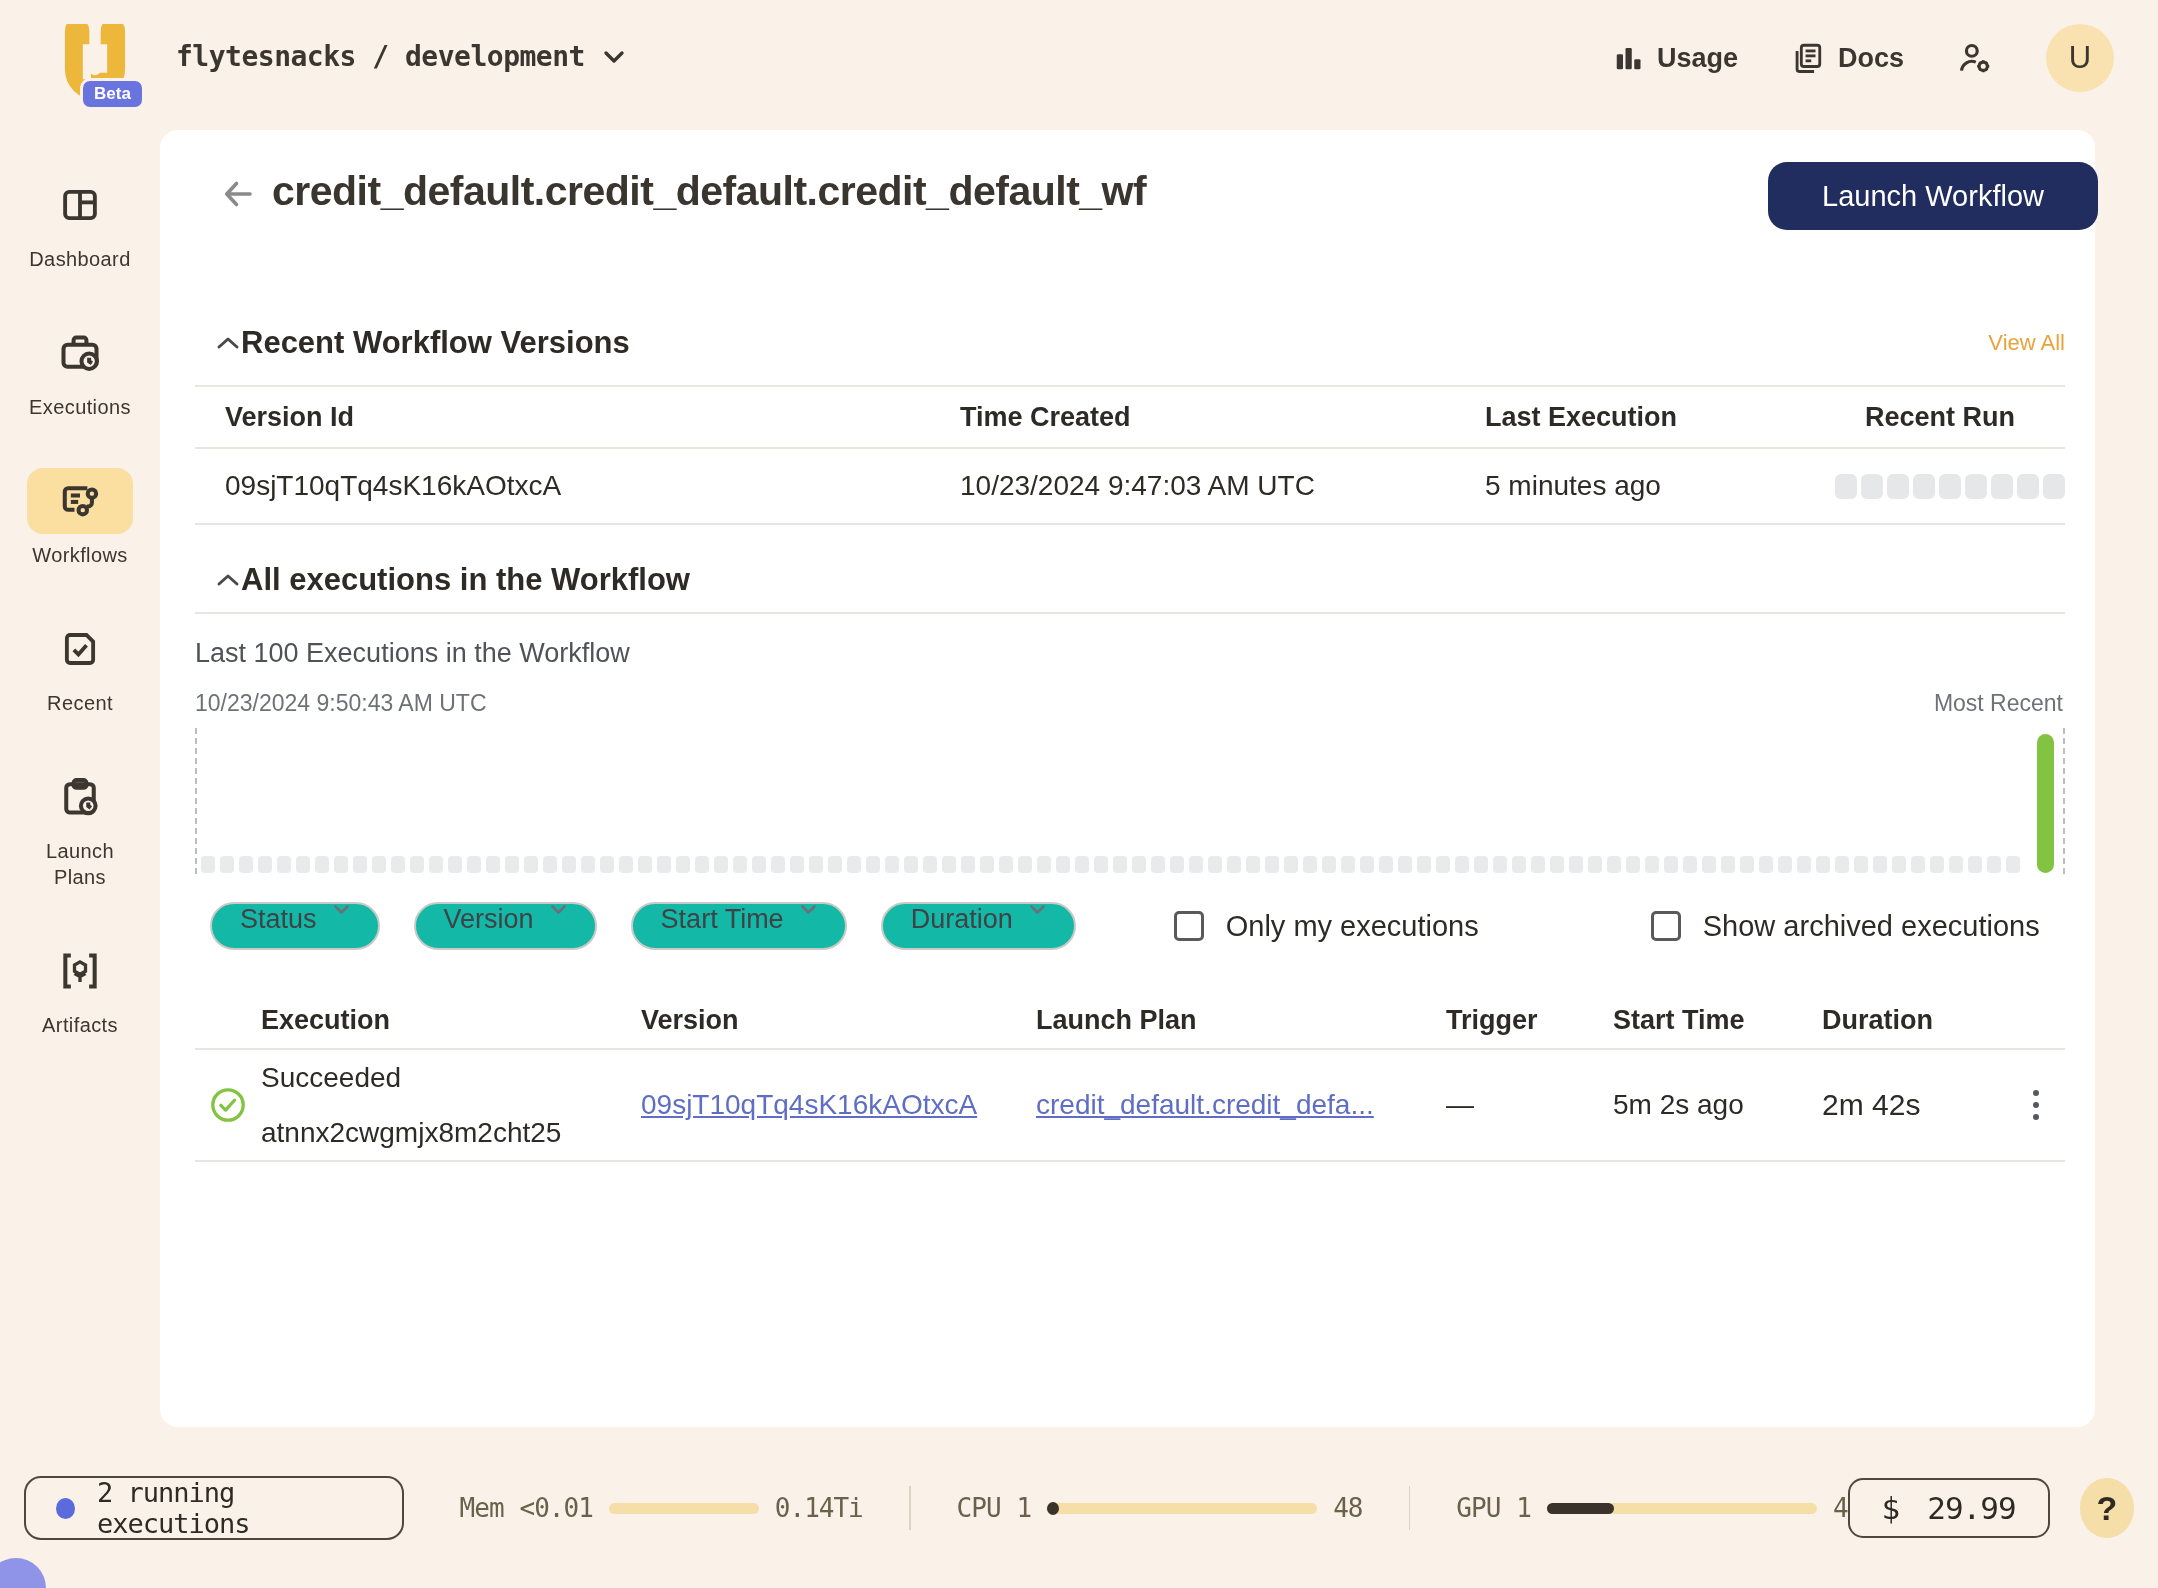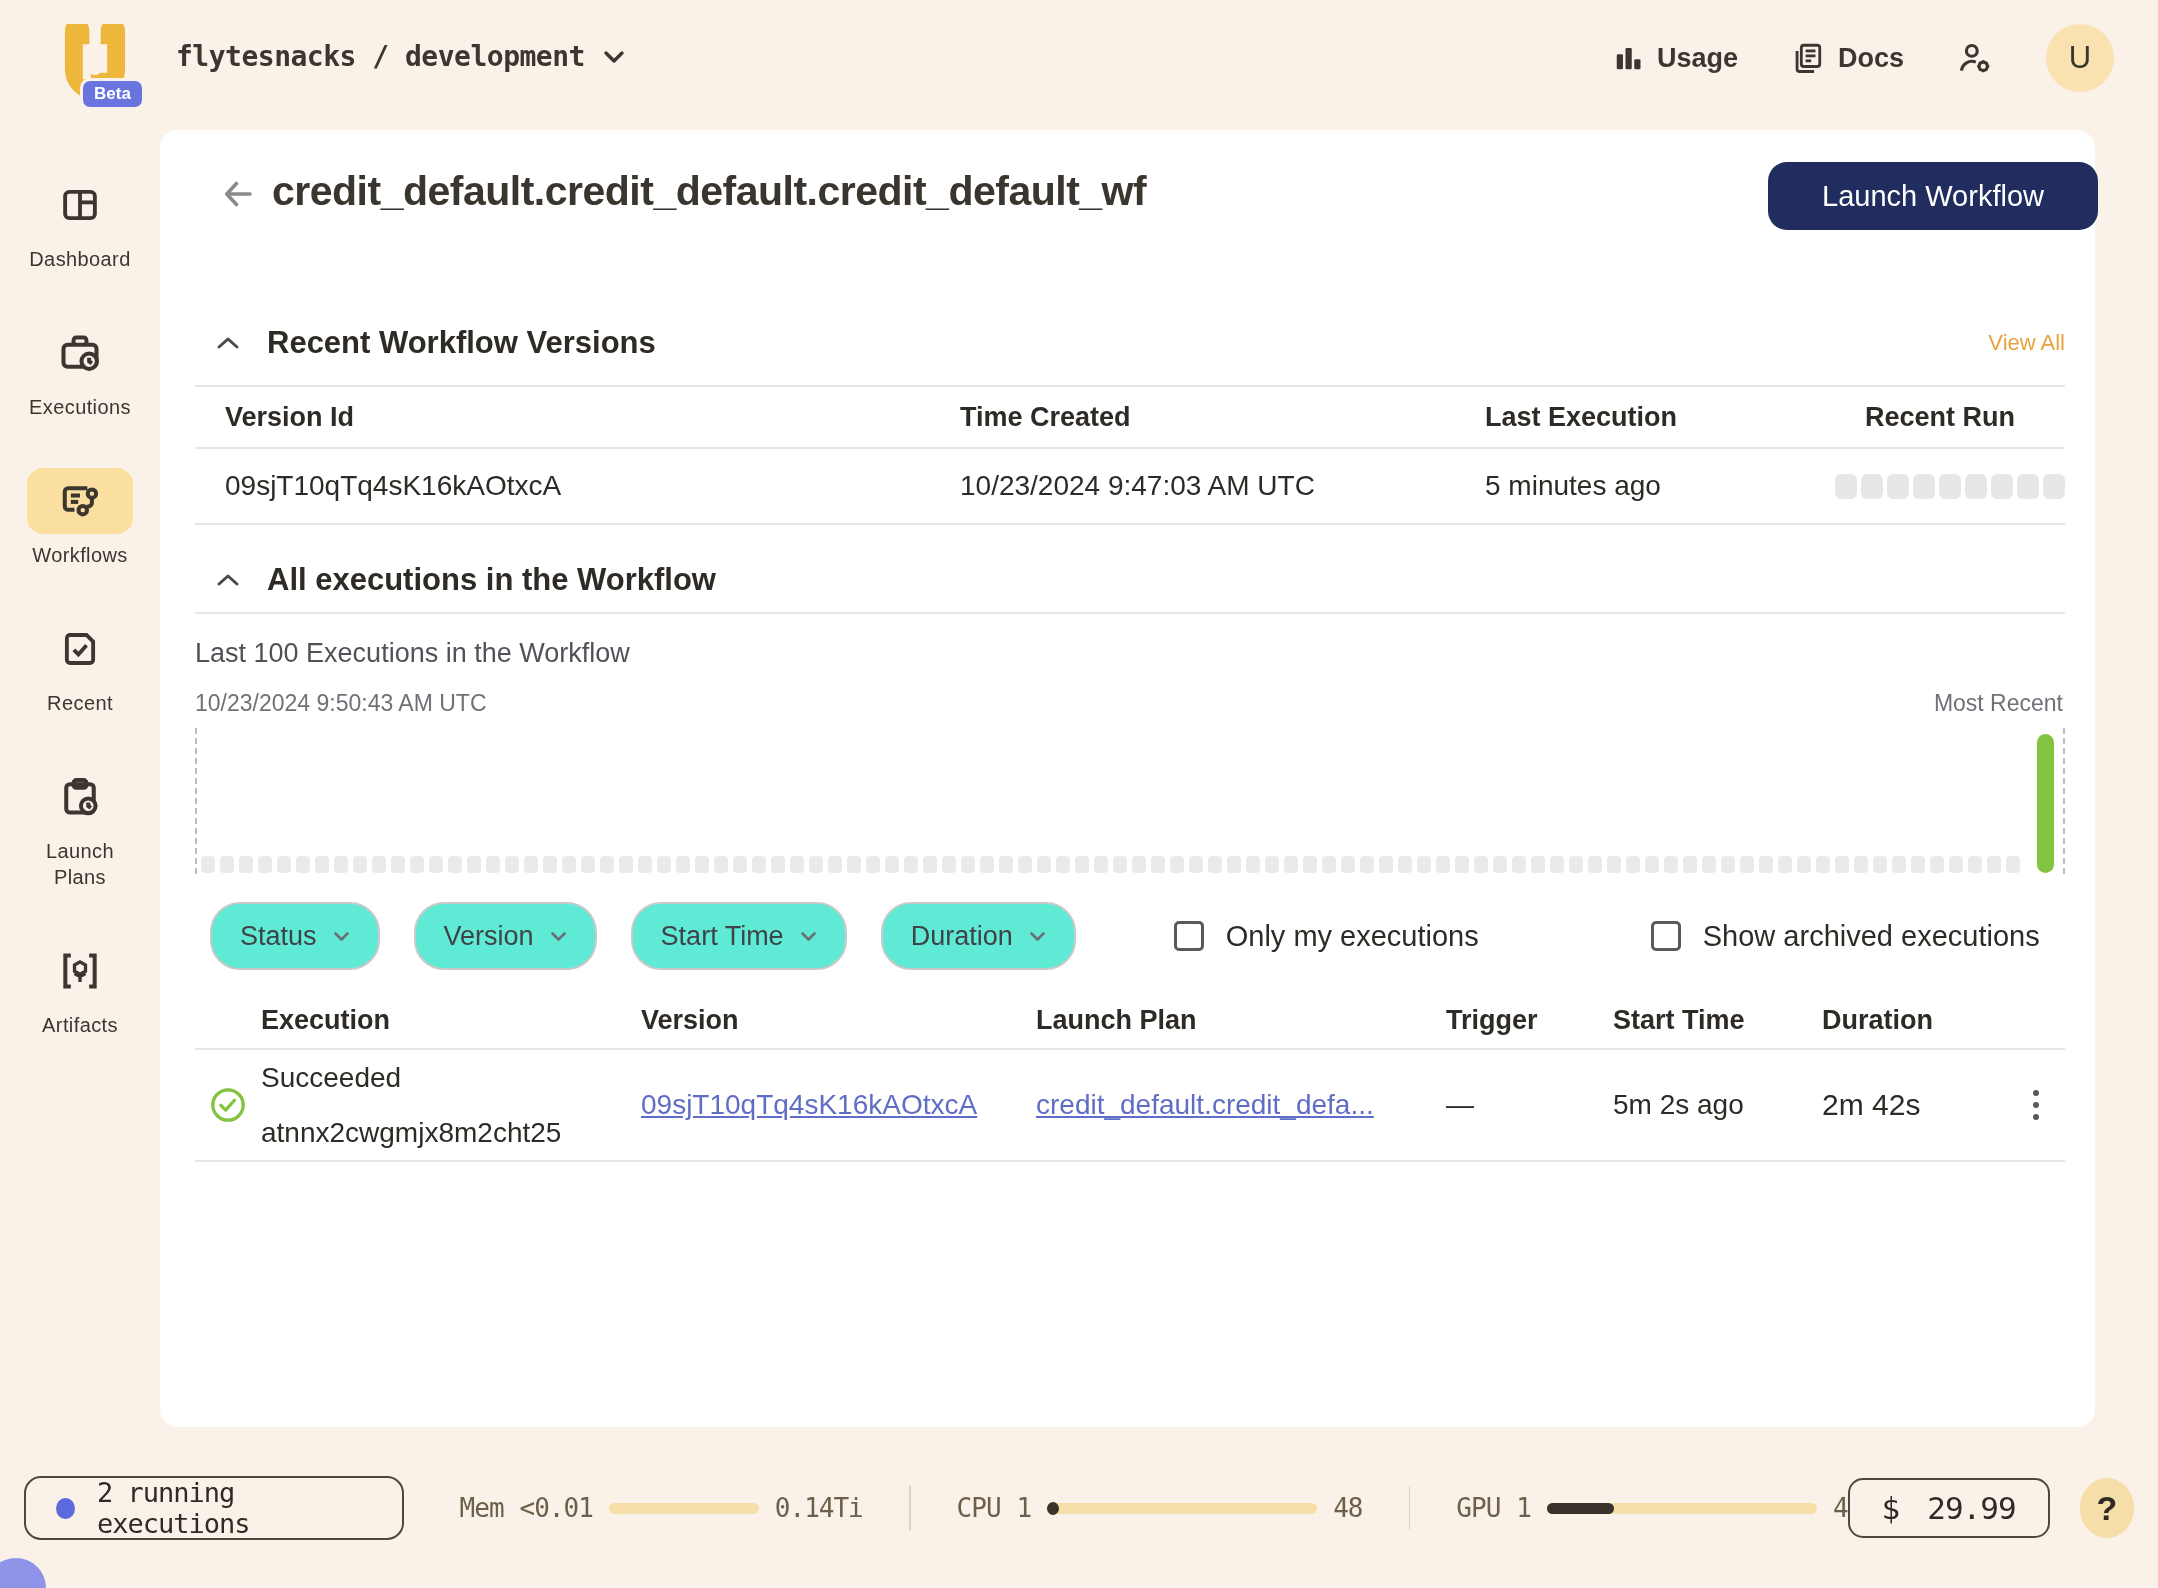--- a/index.html
+++ b/index.html
@@ -51,21 +51,21 @@
     position:absolute; left:112px; top:38px;
     font-size:41px; font-weight:600; color:#3A352F; letter-spacing:-0.5px;
   }
   .launch-btn {
     position:absolute; left:1608px; top:32px; width:330px; height:68px;
     background:#222D5F; color:#fff; font-size:29px; font-weight:500;
     border:none; border-radius:19px; display:flex; align-items:center; justify-content:center;
     cursor:pointer; font-family:"Liberation Sans", sans-serif;
   }
 
-  .section-head { position:absolute; left:55px; display:flex; align-items:center; gap:26px; cursor:pointer; }
+  .section-head { position:absolute; left:55px; display:flex; align-items:center; cursor:pointer; }
   .section-title { font-size:31px; font-weight:600; color:#2E2A25; }
   .view-all { position:absolute; right:30px; font-size:22px; font-weight:500; color:#E8A33D; cursor:pointer; }
 
   
   .v-table { position:absolute; left:35px; top:255px; width:1870px; }
   .v-row { display:grid; grid-template-columns:765px 525px 350px 1fr; align-items:center; }
   .v-head { border-top:2px solid #E8E6E1; border-bottom:2px solid #E8E6E1; height:64px; }
   .v-head > div { font-size:27px; font-weight:600; color:#2E2A25; }
   .v-data { border-bottom:2px solid #E8E6E1; height:76px; }
   .v-data > div { font-size:28px; color:#2E2A25; }
@@ -90,22 +90,22 @@
   }
   .tl-slot { flex:0 0 14px; height:17px; border-radius:4px; background:#E8EAEC; }
   .tl-bar {
     position:absolute; right:9px; bottom:1px; top:6px; width:17px;
     border-radius:9px; background:#82C341;
   }
 
   
   .filter-row { position:absolute; left:50px; top:772px; display:flex; align-items:center; }
   .pill {
-    height:68px; border:2px solid #C9C9C7; border-radius:30px; background:#5eead4;
-    display:flex; align-items:center; gap:16px; padding:0 28px; margin-right:34px;
+    height:48px; border:2px solid #C9C9C7; border-radius:30px; background:#14b8a6;
+    display:flex; align-items:flex-start; gap:16px; padding:0 28px; margin-right:34px;
     font-size:27px; color:#3F4348; cursor:pointer; font-family:"Liberation Sans", sans-serif;
   }
   .check-group { display:flex; align-items:center; gap:22px; cursor:pointer; }
   .checkbox { width:30px; height:30px; border:3.5px solid #5A5A5A; border-radius:5px; background:#fff; }
   .check-label { font-size:29px; color:#2E2A25; }
 
   
   .e-table { position:absolute; left:35px; top:862px; width:1870px; }
   .e-row { display:grid; grid-template-columns:66px 380px 395px 410px 155px 205px 200px 1fr; align-items:center; }
   .e-head { height:58px; border-bottom:2px solid #E8E6E1; }

